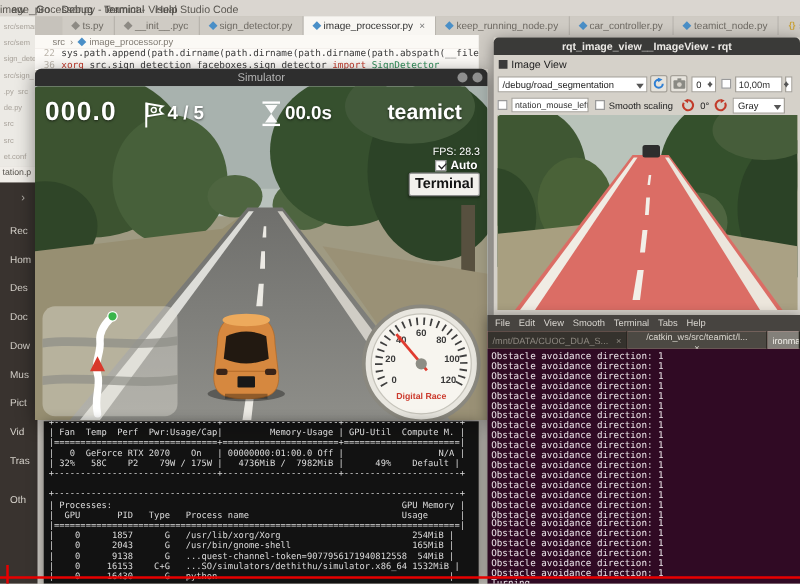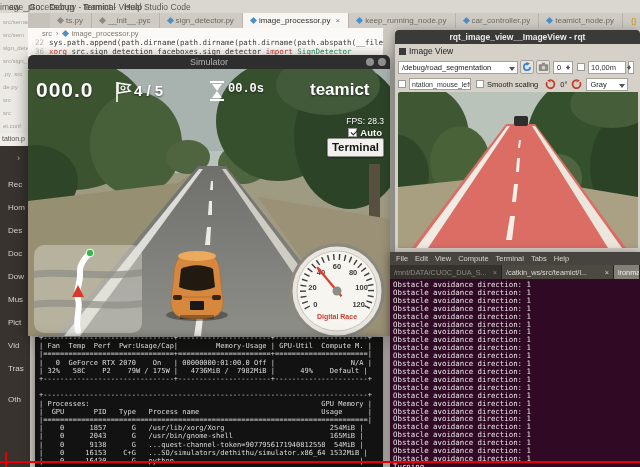--- a/index.html
+++ b/index.html
@@ -37,21 +37,21 @@
 
   
   .sim { left:28px; top:55px; width:362px; height:281px; z-index:5; box-shadow:0 3px 14px rgba(0,0,0,.45); }
   .sim-title { height:14px; background:#2e2e2e; border-radius:5px 5px 0 0; position:relative; }
   .sim-title .t { position:absolute; left:0; right:0; top:2px; text-align:center; color:#b3b3b3; font-size:9px; }
   .winbtn { position:absolute; top:3px; width:8px; height:8px; border-radius:50%; background:#8f8f8f; }
   .sim-scene { position:relative; width:362px; height:267px; background:#a8b2ae; overflow:hidden; }
   .hud { position:absolute; color:#fff; font-weight:bold; text-shadow:0 1px 2px rgba(0,0,0,.6); white-space:nowrap; }
   .hud-speed { left:8px; top:9px; font-size:21px; letter-spacing:1px; }
   .hud-way { left:106px; top:13px; font-size:15px; }
-  .hud-time { left:200px; top:13px; font-size:12px;font-family:Liberation Mono, monospace; }
+  .hud-time { left:200px; top:13px; font-size:15px; }
   .hud-team { left:282px; top:11px; font-size:17px; }
   .hud-fps { right:6px; top:47px; font-size:8.5px; font-weight:normal; }
   .hud-auto { right:8px; top:58px; display:flex; align-items:center; gap:3px; font-size:9.5px; }
   .chk { width:9px; height:9px; background:#fff; border:1px solid #9a9a9a; position:relative; display:inline-block; flex:none; }
   .chk.checked::before { content:""; position:absolute; left:1.5px; top:1px; width:5px; height:3px; border-left:1.6px solid #222; border-bottom:1.6px solid #222; transform:rotate(-45deg); }
   .restart { position:absolute; right:6px; top:69px; width:57px; height:19px; background:#f3f1ed; border:1px solid #8d8d8d; border-radius:2px; font-size:11.5px; font-weight:bold; color:#141414; text-align:center; line-height:17px; box-shadow:0 1px 2px rgba(0,0,0,.4); }
 
   
   .rqt { left:395px; top:30px; width:245px; height:222px; background:#d5d1c9; z-index:5; box-shadow:0 3px 12px rgba(0,0,0,.45); }
   .rqt-title { height:14px; background:#3a3a38; border-radius:4px 4px 0 0; text-align:center; color:#eceae6; font-size:8.5px; font-weight:bold; line-height:14px; }
@@ -67,21 +67,21 @@
   .lbl { font-size:7.5px; color:#222; }
   .sunken { background:#fff; border:1px solid #a6a29a; height:12px; font-size:7px; color:#333; display:flex; align-items:center; padding-left:2px; overflow:hidden; white-space:nowrap; }
   .rqt-img { position:absolute; left:3px; top:62px; width:240px; height:156px; background:#ada588; overflow:hidden; }
 
   
   .term { left:390px; top:252px; width:250px; height:215px; z-index:6; box-shadow:0 2px 10px rgba(0,0,0,.5); }
   .term-menubar { height:13px; background:#474440; display:flex; align-items:center; gap:7px; padding-left:6px; font-size:7.5px; color:#d8d5cf; }
   .term-tabs { height:14px; background:#fca5a5; display:flex; }
   .ttab { display:flex; align-items:center; justify-content:space-between; padding:0 4px; font-size:7.3px; white-space:nowrap; overflow:hidden; border-right:1px solid #26241f; }
   .ttab.t1 { width:112px; color:#8d8880; background:#35322d; }
-  .ttab.t2 { width:112px; color:#dcd8d1; background:#4c4943; }
+  .ttab.t2 { width:112px; color:#dcd8d1; background:#4c4943;flex-direction:column; }
   .ttab.t3 { flex:1; color:#f2f0ea; background:#83807a; }
   .term-body { height:188px; background:#300a24; overflow:hidden; }
   .term-body pre { font-family:"DejaVu Sans Mono", monospace; font-size:7.4px; line-height:7.9px; color:#eae4e8; padding:2px 0 0 3px; white-space:pre; }
   .gpu { left:35px; top:337px; width:348px; height:130px; background:rgba(6,6,6,.94); z-index:7; overflow:hidden; box-shadow:0 2px 10px rgba(0,0,0,.5); }
   .gpu pre { font-family:"DejaVu Sans Mono", monospace; font-size:7px; line-height:8.2px; color:#dcdcdc; margin-top:-3px; padding-left:4px; white-space:pre; }
 
   
   .redline { left:0; top:461px; width:640px; height:2px; background:#e80000; z-index:30; }
   .redstub { left:5px; top:452px; width:2px; height:15px; background:#e80000; z-index:30; }
 </style>
@@ -390,21 +390,21 @@
 |    0      9138      G   ...quest-channel-token=9077956171940812558  54MiB |
 |    0     16153    C+G   ...SO/simulators/dethithu/simulator.x86_64 1532MiB |
 |    0     16430      G   python                                            |</pre>
 </div>
 
 <div class="abs term">
   <div class="term-menubar">
     <span>File</span>
     <span>Edit</span>
     <span>View</span>
-    <span>Compute</span>
+    <span>Smooth</span>
     <span>Terminal</span>
     <span>Tabs</span>
     <span>Help</span>
   </div>
   <div class="term-tabs">
     <div class="ttab t1">
       <span>/mnt/DATA/CUOC_DUA_S...</span>
       <span>×</span>
     </div>
     <div class="ttab t2">

